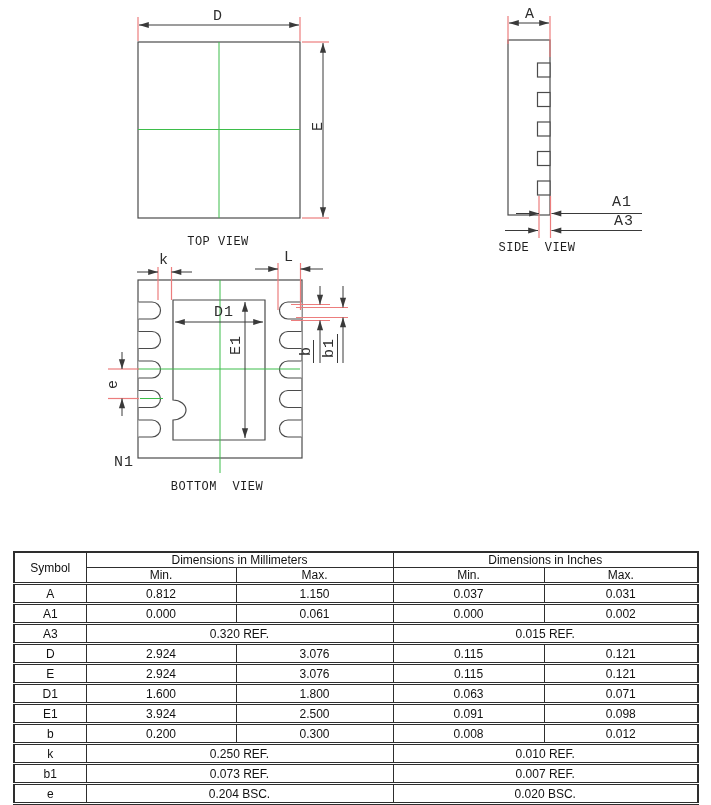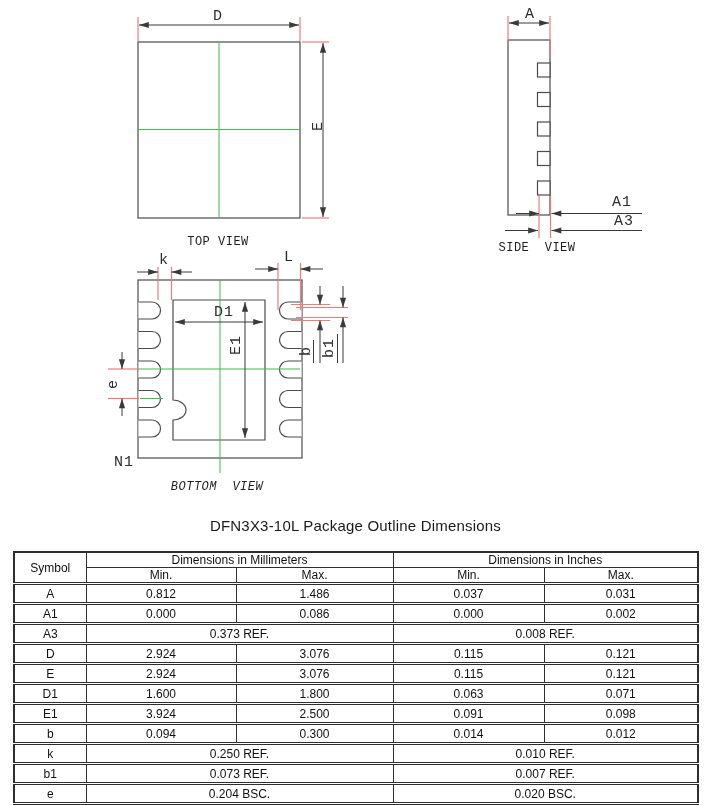--- a/index.html
+++ b/index.html
@@ -172,23 +172,22 @@
   <span class="view-title" style="left:537px; top:248px;">SIDE  VIEW</span>
 
   <span class="dim-label" style="left:164px; top:260px;">k</span>
   <span class="dim-label" style="left:289px; top:257px;">L</span>
   <span class="dim-label" style="left:224px; top:312px;">D1</span>
   <span class="dim-label rot" style="left:236px; top:345px;">E1</span>
   <span class="dim-label rot" style="left:306px; top:351px;">b</span>
   <span class="dim-label rot" style="left:329px; top:348px;">b1</span>
   <span class="dim-label rot" style="left:113px; top:384px;">e</span>
   <span class="dim-label" style="left:124px; top:429px;margin-top:33px;">N1</span>
-  <span class="view-title" style="left:217px; top:487px;font-style:italic;">BOTTOM  VIEW</span>
-
-  <div class="page-title">DFN3X3-10L Package Outline Dimensions</div>
+  <span class="view-title" style="left:217px; top:487px;">BOTTOM  VIEW</span>
+
 
   <table class="dim-table">
     <colgroup>
       <col style="width:72px">
         <col style="width:150px">
         <col style="width:157px">
       <col style="width:151px">
         <col style="width:154px">
     </colgroup>
     <thead>
@@ -201,35 +200,35 @@
         <th>Min.</th>
         <th>Max.</th>
         <th>Min.</th>
         <th>Max.</th>
       </tr>
     </thead>
     <tbody>
       <tr>
         <td>A</td>
         <td>0.812</td>
-        <td>1.486</td>
+        <td>1.150</td>
         <td>0.037</td>
         <td>0.031</td>
       </tr>
       <tr>
         <td>A1</td>
         <td>0.000</td>
-        <td>0.086</td>
+        <td>0.061</td>
         <td>0.000</td>
         <td>0.002</td>
       </tr>
       <tr>
         <td>A3</td>
-        <td colspan="2">0.373 REF.</td>
-        <td colspan="2">0.008 REF.</td>
+        <td colspan="2">0.320 REF.</td>
+        <td colspan="2">0.015 REF.</td>
       </tr>
       <tr>
         <td>D</td>
         <td>2.924</td>
         <td>3.076</td>
         <td>0.115</td>
         <td>0.121</td>
       </tr>
       <tr>
         <td>E</td>
@@ -247,23 +246,23 @@
       </tr>
       <tr>
         <td>E1</td>
         <td>3.924</td>
         <td>2.500</td>
         <td>0.091</td>
         <td>0.098</td>
       </tr>
       <tr>
         <td>b</td>
-        <td>0.094</td>
+        <td>0.200</td>
         <td>0.300</td>
-        <td>0.014</td>
+        <td>0.008</td>
         <td>0.012</td>
       </tr>
       <tr>
         <td>k</td>
         <td colspan="2">0.250 REF.</td>
         <td colspan="2">0.010 REF.</td>
       </tr>
       <tr>
         <td>b1</td>
         <td colspan="2">0.073 REF.</td>

